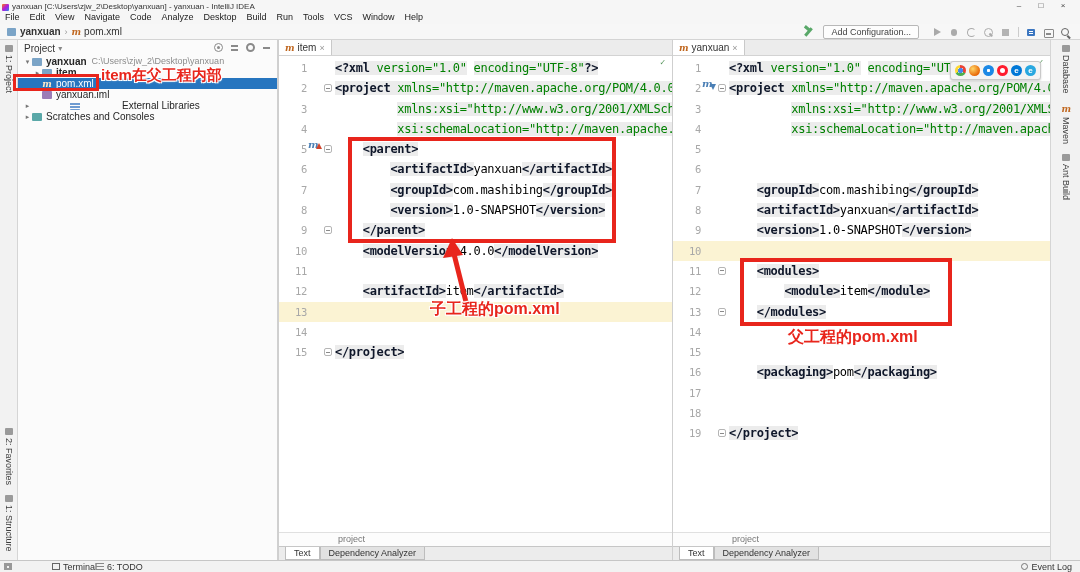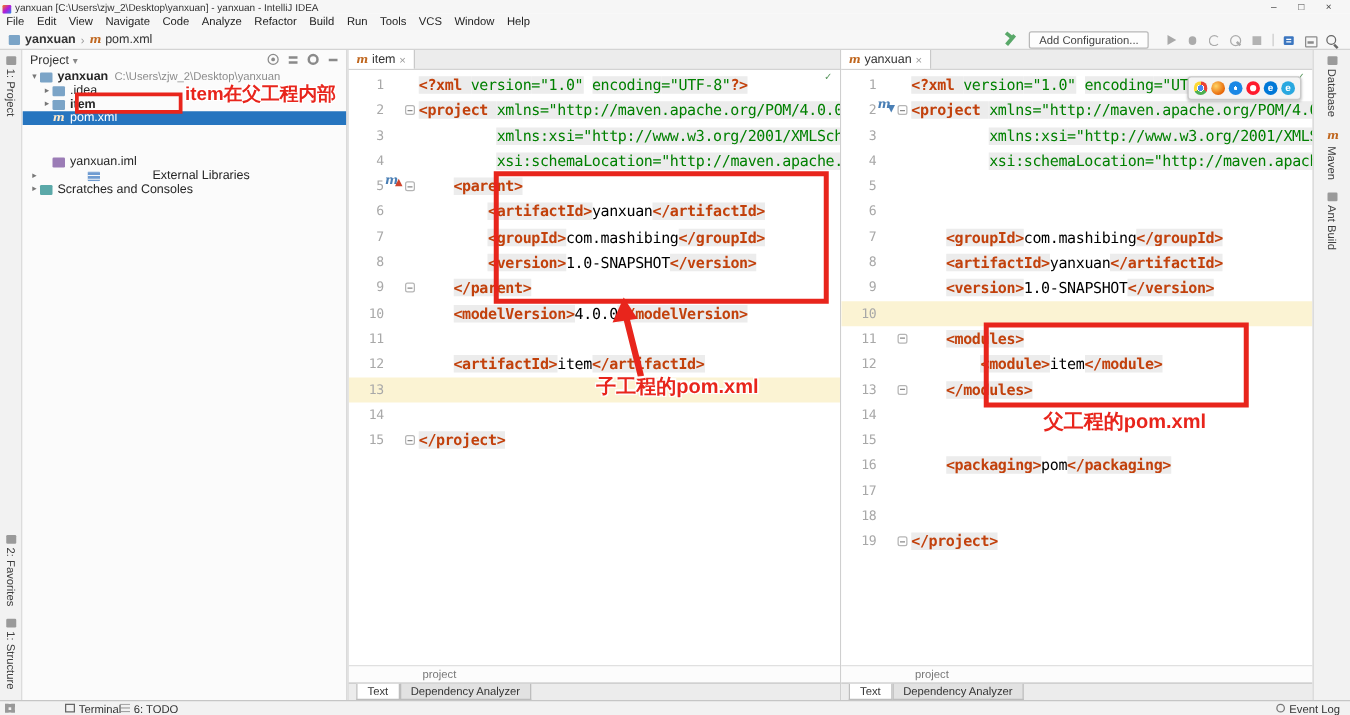--- a/index.html
+++ b/index.html
@@ -94,21 +94,21 @@
   .gutter{flex:none;display:flex;padding-left:6px;}
   .lnum{width:22px;text-align:right;color:#a8a8a8;font-size:10.5px;}
   .gico{width:15px;position:relative;}
   .gfold{width:13px;position:relative;}
   .foldbox{position:absolute;left:2px;top:6px;width:8px;height:8px;border:1px solid #b5b5b5;border-radius:2px;background:#fff;box-sizing:border-box;}
   .foldbox::after{content:"";position:absolute;left:1px;top:2.5px;width:4px;height:1px;background:#8a8a8a;}
   .gm{position:absolute;left:1px;top:0;font:italic bold 10px "DejaVu Serif",serif;color:#4a7fb5;}
   .garrow{position:absolute;left:9px;}
   .garrow.up{top:4px;border-left:3px solid transparent;border-right:3px solid transparent;border-bottom:6px solid #d0442c;}
   .garrow.down{top:6px;border-left:3px solid transparent;border-right:3px solid transparent;border-top:6px solid #4a7fb5;}
-  .tk-t{color:#c2410c;font-weight:bold;background:#ececec;}
+  .tk-t{color:#0f172a;font-weight:bold;background:#ececec;}
   .tk-a{color:#008000;background:#ececec;}
   .tk-s{color:#008000;background:#ececec;}
   .tk-c{color:#000;}
   .check{position:absolute;top:1px;right:7px;color:#57965c;font-size:9px;}
   .crumbbar{height:14px;border-top:1px solid #e0e0e0;background:#fcfcfc;font-size:9px;color:#777;line-height:13px;padding-left:59px;box-sizing:border-box;}
   .btabs{height:14px;background:#ececec;border-top:1px solid #c6c6c6;box-sizing:border-box;display:flex;align-items:stretch;padding-left:6px;font-size:9px;}
   .btab{padding:0 8px;line-height:12px;border:1px solid #bdbdbd;border-top:none;background:#e2e2e2;color:#333;box-sizing:border-box;}
   .btab.active{background:#fff;}
   
   .statusbar{position:absolute;left:0;top:560px;width:1080px;height:12px;background:#f2f2f2;border-top:1px solid #c6c6c6;box-sizing:border-box;font-size:9px;color:#333;}
@@ -121,21 +121,21 @@
   
   .browser-popup{position:absolute;left:950px;top:61px;height:17px;background:#f4f4f4;border:1px solid #c9c9c9;border-radius:3px;display:flex;align-items:center;gap:3px;padding:0 4px;box-shadow:0 1px 2px rgba(0,0,0,.2);}
   .bicon{width:11px;height:11px;border-radius:50%;display:inline-block;box-sizing:border-box;text-align:center;}
   .bicon.chrome{background:radial-gradient(circle,#4688f1 0 29%,#fff 30% 36%,rgba(0,0,0,0) 37%),conic-gradient(#ea4335 0 120deg,#4caf50 120deg 240deg,#fdd835 240deg 360deg);}
   .bicon.firefox{background:radial-gradient(circle at 35% 35%,#ffd567,#e66000 75%);}
   .bicon.safari{background:radial-gradient(circle,#fff 0 18%,#1b88e5 19%);}
   .bicon.opera{border:3px solid #ff1b2d;background:#fff;}
   .bicon.edge{background:#0078d7;color:#fff;font:bold 8px/11px "Liberation Sans",sans-serif;}
   .bicon.ie{background:#29a8e0;color:#fff;font:bold 8px/11px "Liberation Sans",sans-serif;}
   
-  .overlay{position:absolute;inset:0;pointer-events:none;z-index:50;margin-left:47px;}
+  .overlay{position:absolute;inset:0;pointer-events:none;z-index:50;}
   .redbox{position:absolute;border:4px solid #e8251c;box-sizing:border-box;}
   .redbox.thin{border-width:3px;}
   .redtext{position:absolute;color:#e8251c;font-weight:bold;white-space:nowrap;
            text-shadow:-1px -1px 0 #fff,1px -1px 0 #fff,-1px 1px 0 #fff,1px 1px 0 #fff,0 0 3px #fff;}
 </style>
 </head>
 <body>
 
 <div class="app">
 
@@ -149,21 +149,21 @@
     </span>
   </div>
 
   <div class="menubar">
       <span class="menu-item">File</span>
       <span class="menu-item">Edit</span>
       <span class="menu-item">View</span>
       <span class="menu-item">Navigate</span>
       <span class="menu-item">Code</span>
       <span class="menu-item">Analyze</span>
-      <span class="menu-item">Refactor</span>
+      <span class="menu-item">Desktop</span>
       <span class="menu-item">Build</span>
       <span class="menu-item">Run</span>
       <span class="menu-item">Tools</span>
       <span class="menu-item">VCS</span>
       <span class="menu-item">Window</span>
       <span class="menu-item">Help</span>
     </div>
 
   <div class="navbar">
     <span class="crumb-folder"></span>
@@ -221,33 +221,28 @@
       <div class="tree">
           <div class="trow" style="padding-left: 5px;">
             <span class="tarrow">▾</span>
             <span class="ticon folder"></span>
             <span class="tlabel bold">yanxuan</span>
             <span class="tpath">C:\Users\zjw_2\Desktop\yanxuan</span>
           </div>
           <div class="trow" style="padding-left: 15px;">
             <span class="tarrow">▸</span>
             <span class="ticon folder"></span>
-            <span class="tlabel">.idea</span>
-          </div>
-          <div class="trow" style="padding-left: 15px;">
-            <span class="tarrow">▸</span>
-            <span class="ticon folder"></span>
             <span class="tlabel bold">item</span>
           </div>
           <div class="trow sel" style="padding-left: 15px;">
             <span class="tarrow"></span>
             <span class="ticon maven">m</span>
             <span class="tlabel">pom.xml</span>
           </div>
-          <div class="trow" style="padding-left: 15px; margin-top: 24px;">
+          <div class="trow" style="padding-left: 15px;">
             <span class="tarrow"></span>
             <span class="ticon iml"></span>
             <span class="tlabel">yanxuan.iml</span>
           </div>
           <div class="trow" style="padding-left: 5px; gap: 38px;">
             <span class="tarrow">▸</span>
             <span class="ticon libs"></span>
             <span class="tlabel">External Libraries</span>
           </div>
           <div class="trow" style="padding-left: 5px;">

